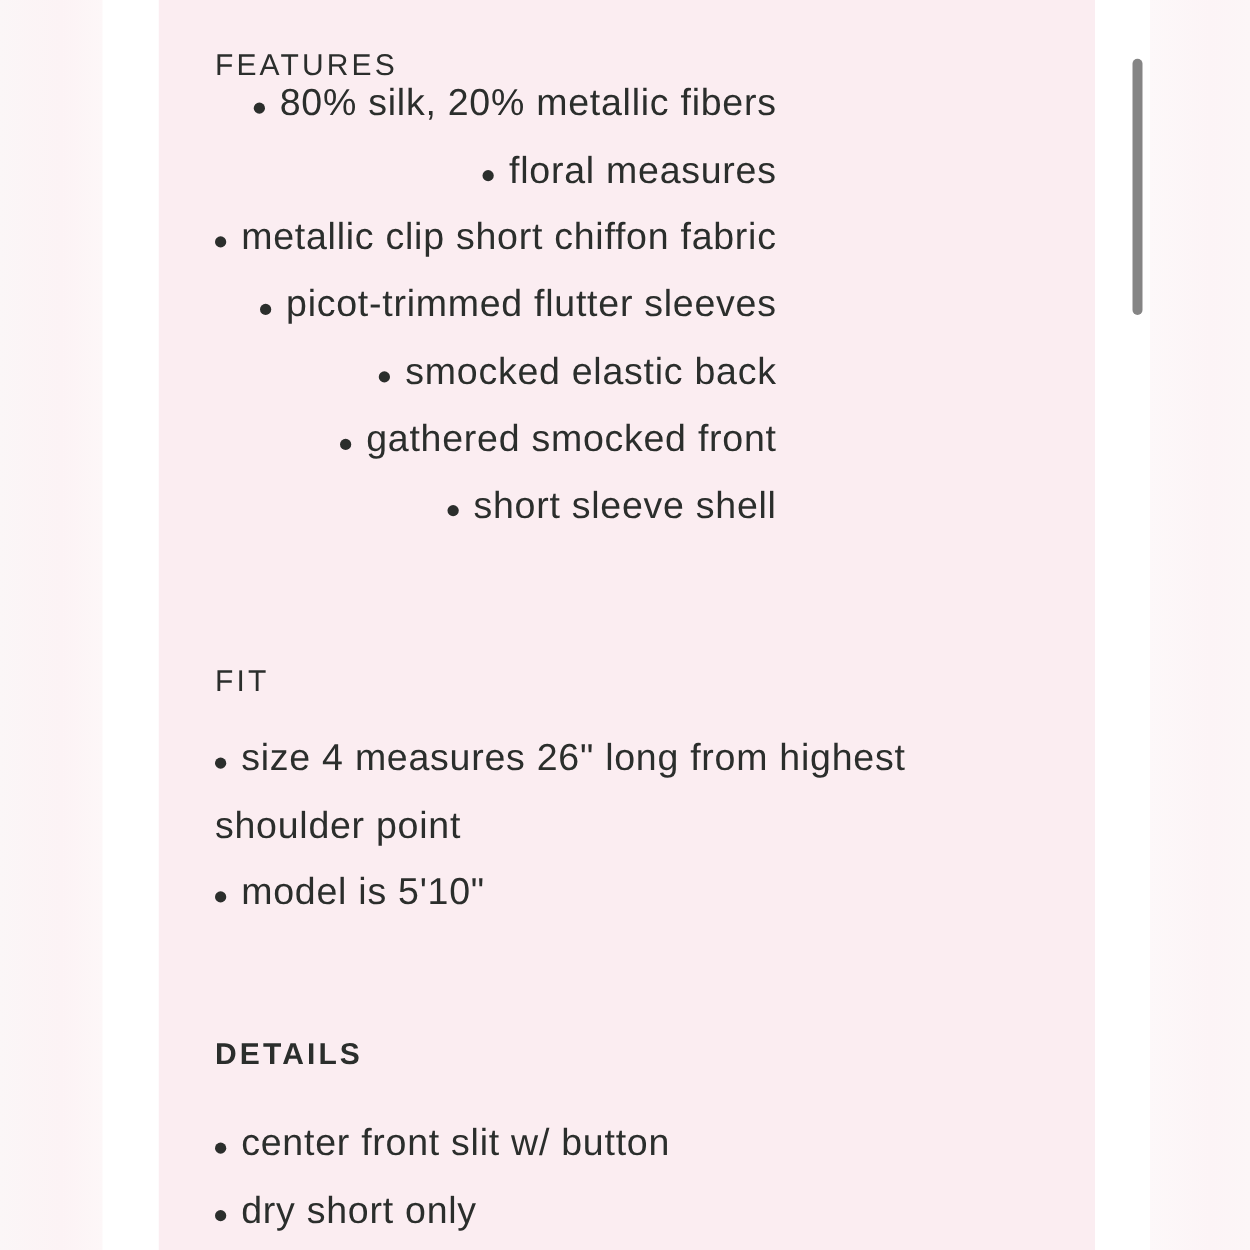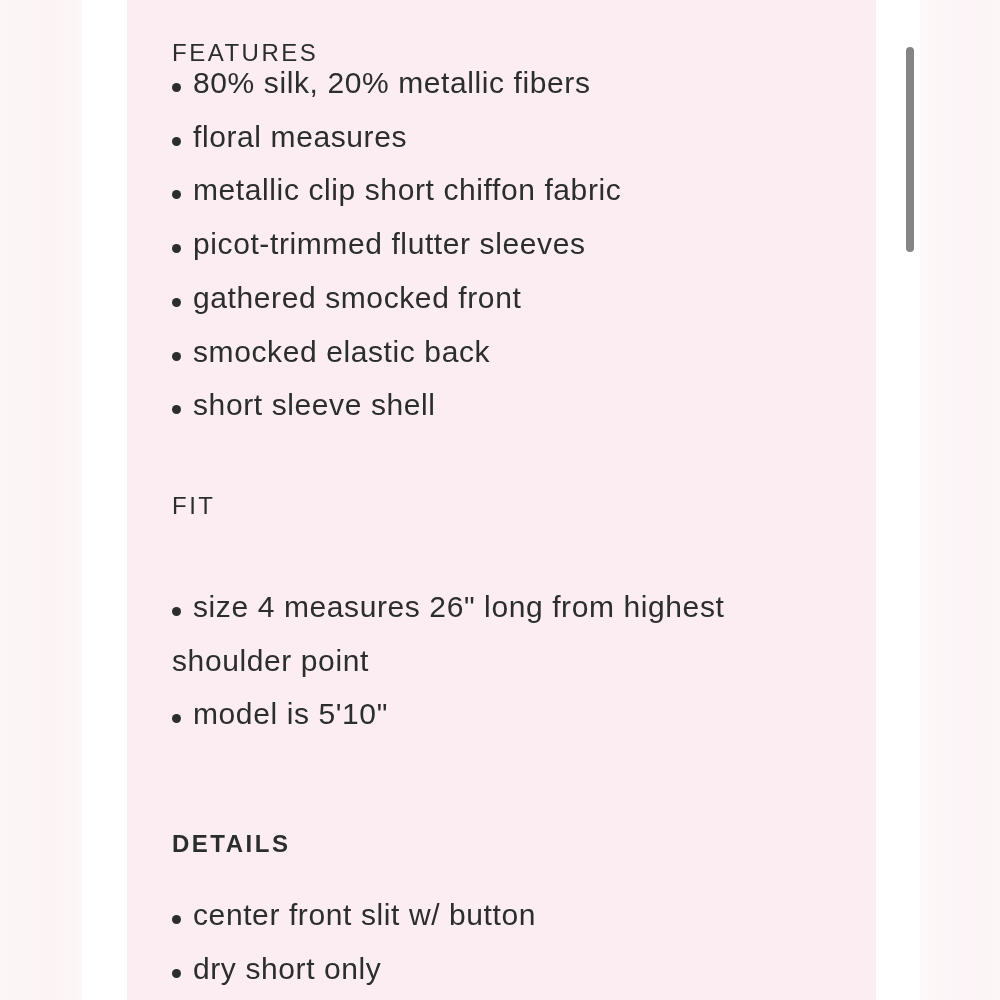--- a/index.html
+++ b/index.html
@@ -49,31 +49,31 @@
 <body>
 
 <div class="blur-left"></div>
 <div class="blur-right"></div>
 
 <div class="panel"></div>
 
 <div class="content">
 
   <h3 class="section-title" style="top:-1px;margin-top:40px;">FEATURES</h3>
-  <ul class="list" style="top:56px;">
+  <ul class="list" style="top:56px;text-align:right;">
     <li><span class="bullet"></span><span>80% silk, 20% metallic fibers</span></li>
     <li><span class="bullet"></span><span>floral measures</span></li>
     <li><span class="bullet"></span><span>metallic clip short chiffon fabric</span></li>
     <li><span class="bullet"></span><span>picot-trimmed flutter sleeves</span></li>
+    <li><span class="bullet"></span><span>smocked elastic back</span></li>
     <li><span class="bullet"></span><span>gathered smocked front</span></li>
-    <li><span class="bullet"></span><span>smocked elastic back</span></li>
     <li><span class="bullet"></span><span>short sleeve shell</span></li>
   </ul>
 
-  <h3 class="section-title" style="top:492px;">FIT</h3>
+  <h3 class="section-title" style="top:532px;">FIT</h3>
   <ul class="list" style="top:580px;">
     <li>
       <span class="wrap-line"><span class="bullet"></span><span>size 4 measures 26" long from highest</span></span>
       <span class="wrap-line">shoulder point</span>
     </li>
     <li><span class="bullet"></span><span>model is 5'10"</span></li>
   </ul>
 
   <h3 class="section-title" style="top:830px;font-weight:bold;">DETAILS</h3>
   <ul class="list" style="top:888px;">

